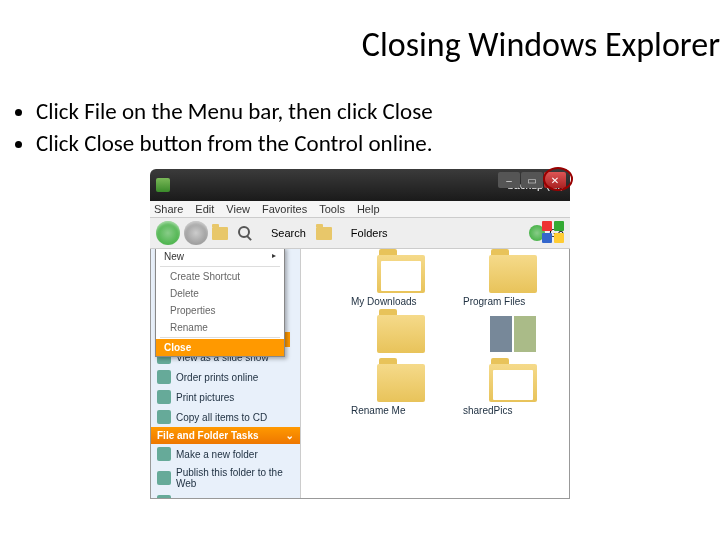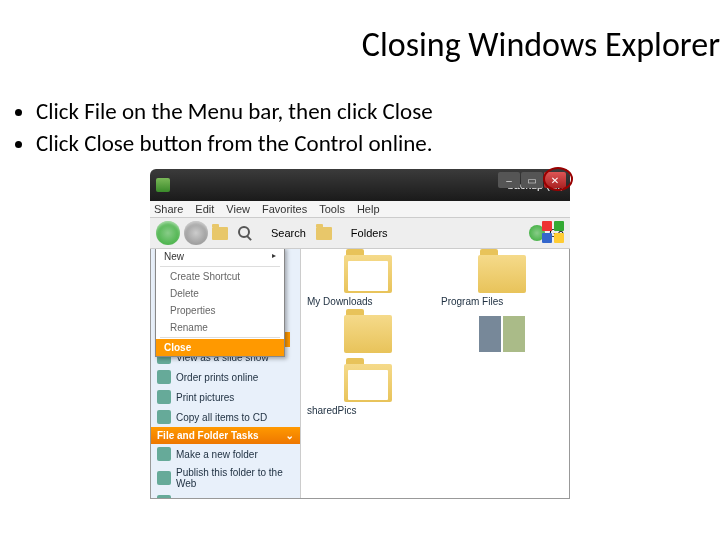--- a/index.html
+++ b/index.html
@@ -21,21 +21,21 @@
   .nav-arrow { width: 24px; height: 24px; border-radius: 50%; background: radial-gradient(#8c8,#3a3); box-shadow: inset 0 2px 3px rgba(255,255,255,.5); }
   .nav-arrow.gray { background: radial-gradient(#ccc,#888); }
   .nav-cluster { display: flex; gap: 4px; align-items: center; }
   .folder-ico { width: 16px; height: 13px; background: #e8c76a; border-radius: 1px; position: relative; }
   .folder-ico::before { content:''; position:absolute; top:-3px; left:0; width:7px; height:3px; background:#e8c76a; border-radius:1px 1px 0 0; }
   .search-ico { width: 14px; height: 14px; position: relative; }
   .search-ico::before { content:''; position:absolute; width:8px; height:8px; border:2px solid #555; border-radius:50%; }
   .search-ico::after { content:''; position:absolute; width:2px; height:6px; background:#555; transform: rotate(-45deg); left:10px; top:9px; }
   .addr-go { margin-left: auto; display: flex; align-items: center; gap: 4px; font-size: 11px; }
   .go-arrow { width: 16px; height: 16px; background: radial-gradient(#8c8,#3a3); border-radius: 50%; }
-  .content-area { display: flex; background: #fff; border: 1px solid #999; border-top: none; height: 250px; overflow: hidden; }
+  .content-area { display: flex; background: #fff; border: 1px solid #999; border-top: none; height: 250px; overflow: hidden; gap: 44px; }
   .sidebar { width: 150px; background: #e8f0fa; border-right: 1px solid #ccc; font-size: 10px; position: relative; }
   .context-menu { position: absolute; left: 4px; top: -2px; width: 130px; background: #fff; border: 1px solid #888; box-shadow: 2px 2px 4px rgba(0,0,0,.3); font-size: 10px; z-index: 10; }
   .ctx-item { padding: 3px 8px; color: #333; border-bottom: 0; }
   .ctx-item.sub { color: #666; padding-left: 14px; }
   .ctx-item.hi { background: #f90; color: #fff; font-weight: bold; }
   .ctx-arrow { float: right; font-size: 8px; }
   .ctx-sep { height: 1px; background: #ddd; margin: 1px 4px; }
   .side-tasks { margin-top: 98px; }
   .side-row { display: flex; align-items: center; gap: 5px; padding: 3px 6px; color: #234; }
   .side-ico { width: 14px; height: 14px; background: #6a9; border-radius: 2px; flex-shrink: 0; }
@@ -166,20 +166,21 @@
     </div>
 
     <div class="file-area">
       <div class="file-item"><div class="bigfolder open"></div><span>My Downloads</span></div>
       <div class="file-item"><div class="bigfolder"></div><span>Program Files</span></div>
       <div class="file-item"><div class="bigfolder"></div><span></span></div>
       <div class="file-item"><div class="thumb">
             <span></span>
             <span></span>
           </div><span></span></div>
+      <div class="file-item"><div class="bigfolder"></div><span>Rename Me</span></div>
       <div class="file-item"><div class="bigfolder open"></div><span>sharedPics</span></div>
     </div>
   </div>
 
   <div class="logo-square">
     <span class="ls1"></span>
       <span class="ls2"></span>
       <span class="ls3"></span>
       <span class="ls4"></span>
   </div>

